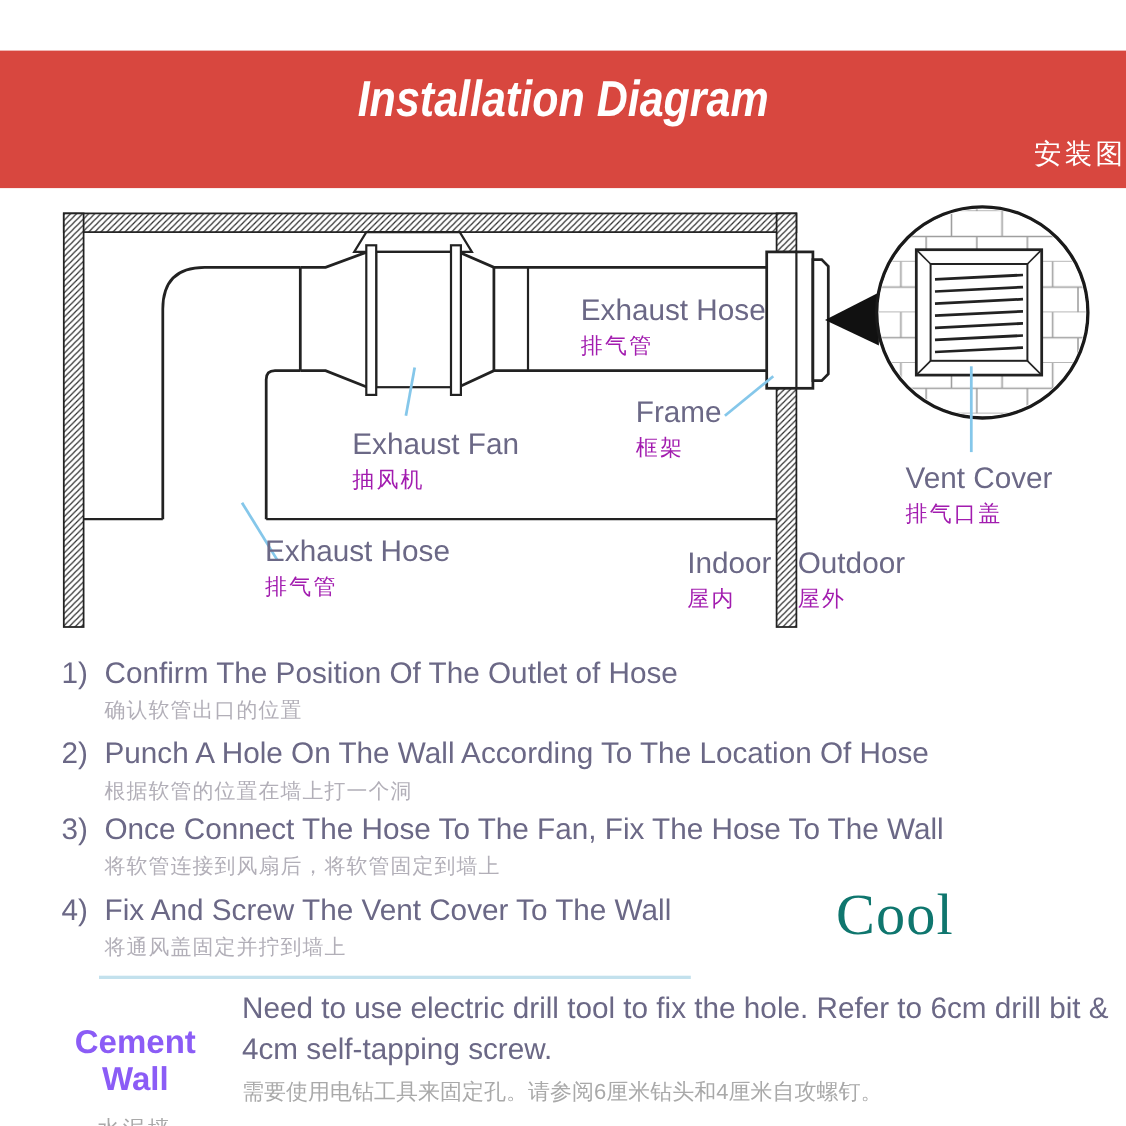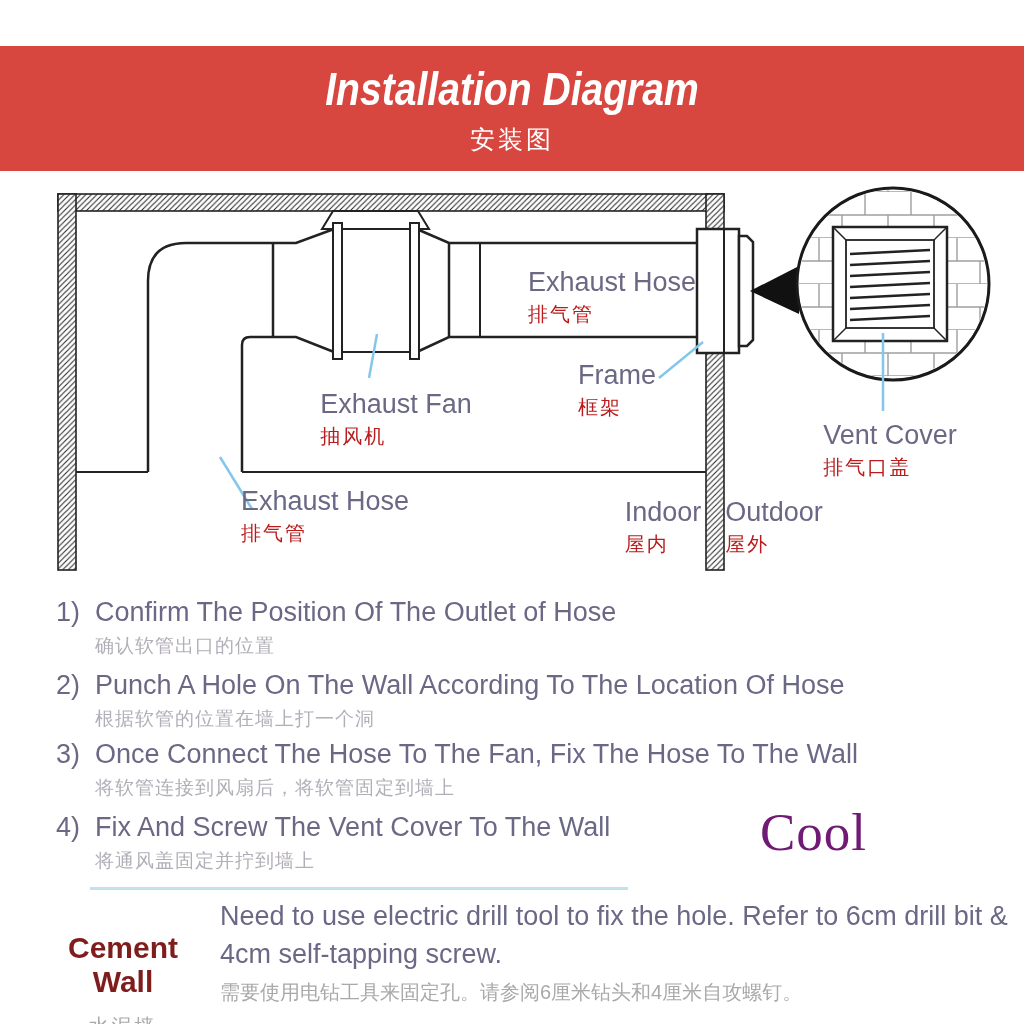--- a/index.html
+++ b/index.html
@@ -5,47 +5,47 @@
   * { margin:0; padding:0; box-sizing:border-box; }
   html,body { width:1024px; height:1024px; background:#fff;
               font-family:"Liberation Sans", sans-serif; }
   #poster { position:relative; width:1024px; height:1024px; background:#fff; overflow:hidden; }
 
   
   .banner { position:absolute; left:0; top:46px; width:1024px; height:125px;
             background:#d8473f; color:#fff; text-align:center; }
   .banner-title { margin-top:16px; font-size:46px; font-weight:bold; font-style:italic;
                   transform:scaleX(.85); transform-origin:center; }
-  .banner-sub { margin-top:7px; font-size:25px; letter-spacing:3px; }
+  .banner-sub { margin-top:7px; font-size:25px; letter-spacing:3px;text-align:right; }
 
   
   svg.draw { position:absolute; left:0; top:0; }
 
   
   .dlabel { position:absolute; text-align:left; transform:translateX(-50%); white-space:nowrap; }
   .dlabel .en { display:block; font-size:27px; font-weight:500; color:#6b6886; line-height:1.2; }
-  .dlabel .cn { display:block; font-size:20px; color:#b91c1c; margin-top:3px; letter-spacing:2px; }
+  .dlabel .cn { display:block; font-size:20px; color:#a21caf; margin-top:3px; letter-spacing:2px; }
 
   
   .step { position:absolute; left:56px; display:flex; white-space:nowrap; }
   .step .num { width:39px; font-size:27px; font-weight:500; color:#6b6886; }
   .step .en  { font-size:27px; font-weight:500; color:#6b6886; line-height:1.15; }
   .step .cn  { font-size:19px; color:#b2afb8; margin-top:5px; letter-spacing:1px; }
   .s1 { top:597px; } .s2 { top:670px; } .s3 { top:739px; } .s4 { top:812px; }
 
   
-  .logo { position:absolute; left:760px; top:802px; color:#701a75;
+  .logo { position:absolute; left:760px; top:802px; color:#0f766e;
           font-family:"Liberation Serif", serif; display:flex; align-items:flex-start; }
   .logo .p1 { font-size:53px; letter-spacing:1px; }
   .logo .p2 { font-size:37px; margin-top:31px; margin-left:2px; font-style:italic; }
 
   
   .divider { position:absolute; left:90px; top:887px; width:538px; height:3px; background:#c3e1ed; }
   .cement { position:absolute; left:34px; top:931px; width:178px; text-align:center; }
-  .cement .en { font-size:30px; font-weight:bold; color:#7f1d1d; }
+  .cement .en { font-size:30px; font-weight:bold; color:#8b5cf6; }
   .cement .cn { font-size:20px; color:#a9a9a9; margin-top:14px; letter-spacing:3px; }
   .note { position:absolute; left:220px; top:897px; }
   .note .en { font-size:27px; font-weight:400; color:#6b6886; line-height:38px; white-space:nowrap; }
   .note .cn { font-size:20px; color:#a9a9a9; margin-top:6px; }
 </style>
 </head>
 <body>
 
 <div id="poster">
 

